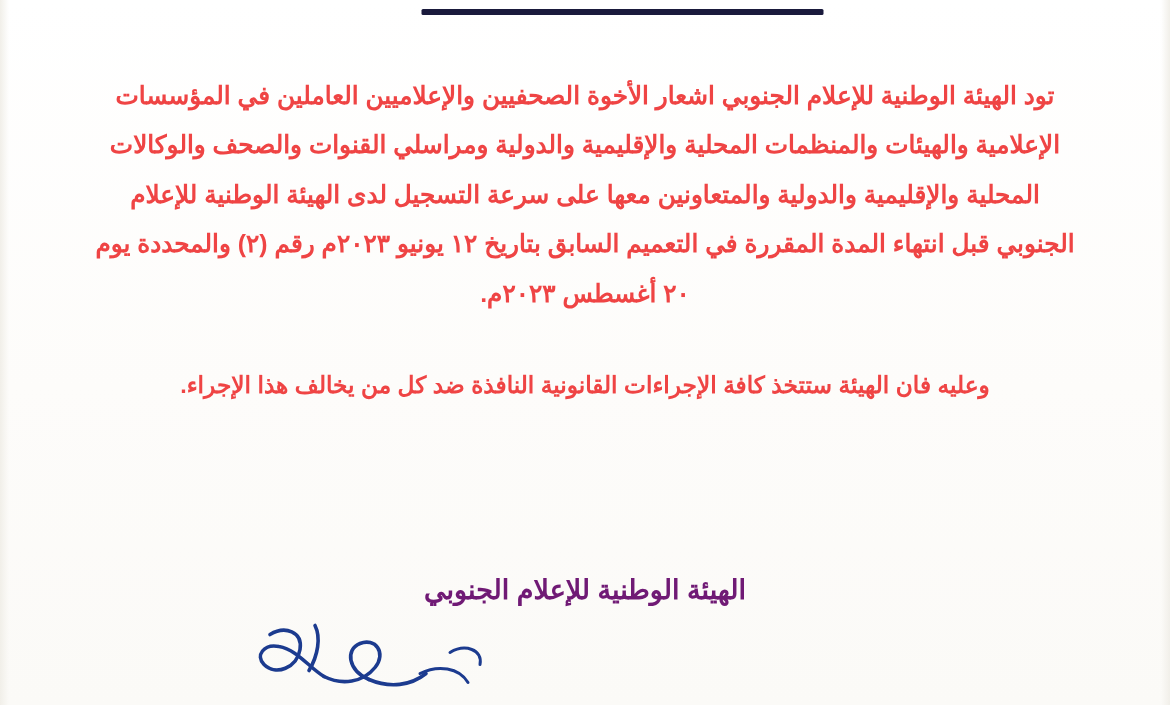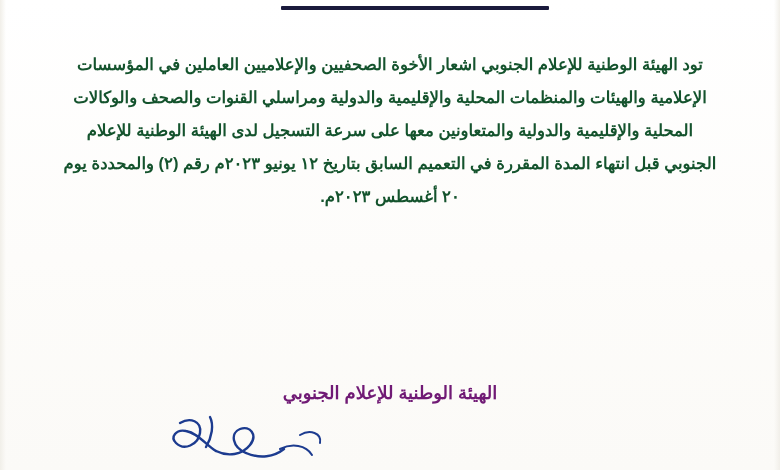--- a/index.html
+++ b/index.html
@@ -39,21 +39,21 @@
   }
   .body-text {
     position: absolute;
     top: 48px;
     left: 60px;
     width: 660px;
     text-align: center;
     direction: rtl;
   }
   .para {
-    color: #14532d;
+    color: #ef4444;
     font-weight: bold;
     font-size: 16.5px;
     line-height: 33px;
     letter-spacing: 0px;
     margin: 0;
     text-align: center;
   }
   .para-main {
     text-align: center;
   }
@@ -109,20 +109,21 @@
 
 <div class="page">
   <div class="paper-tint"></div>
   <div class="edge-left"></div>
   <div class="edge-right"></div>
 
   <div class="top-rule"></div>
 
   <div class="body-text">
     <p class="para para-main">تود الهيئة الوطنية للإعلام الجنوبي اشعار الأخوة الصحفيين والإعلاميين العاملين في المؤسسات الإعلامية والهيئات والمنظمات المحلية والإقليمية والدولية ومراسلي القنوات والصحف والوكالات المحلية والإقليمية والدولية والمتعاونين معها على سرعة التسجيل لدى الهيئة الوطنية للإعلام الجنوبي قبل انتهاء المدة المقررة في التعميم السابق بتاريخ ١٢ يونيو ٢٠٢٣م رقم (٢) والمحددة يوم ٢٠ أغسطس ٢٠٢٣م.</p>
+    <p class="para para-second">وعليه فان الهيئة ستتخذ كافة الإجراءات القانونية النافذة ضد كل من يخالف هذا الإجراء.</p>
   </div>
 
   <div class="signature-block">
     <span class="sign-title">الهيئة الوطنية للإعلام الجنوبي</span>
   </div>
 
   <div class="stamp-area">
     <svg width="260" height="55" viewBox="0 0 260 55" fill="none" xmlns="http://www.w3.org/2000/svg">
       <g stroke="#1c3b8f" stroke-width="2.4" stroke-linecap="round" fill="none">
         <path d="M30 8 C40 2, 52 6, 50 18 C48 30, 34 36, 26 28 C20 22, 26 14, 36 16 C48 18, 56 30, 66 36"></path>

